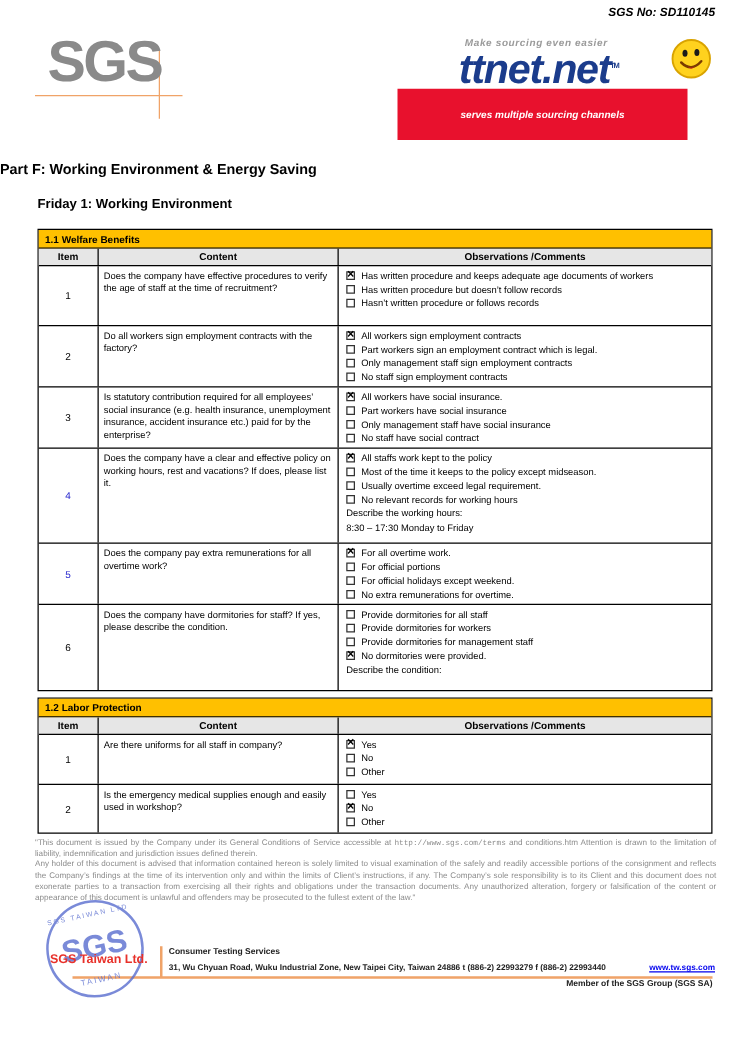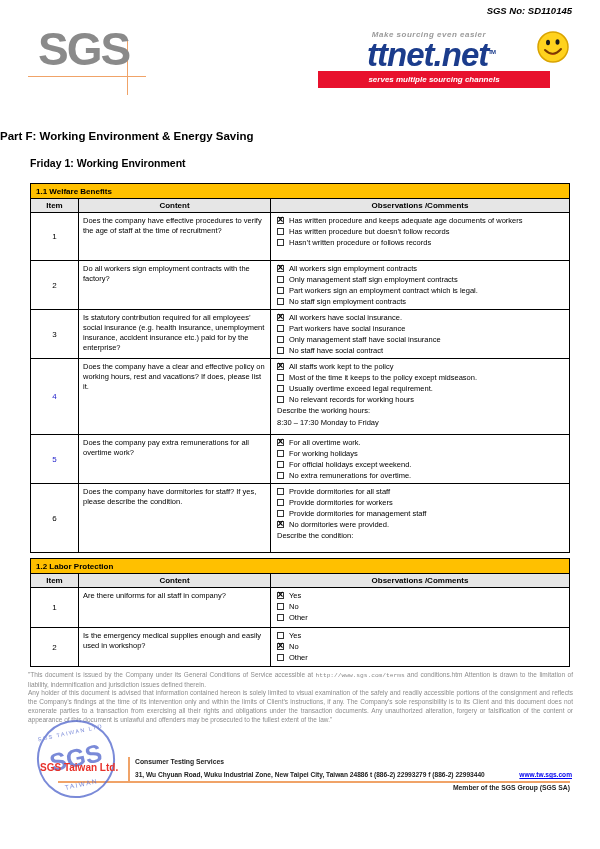--- a/index.html
+++ b/index.html
@@ -14,21 +14,21 @@
 
   
   .sgs-no{position:absolute;top:5px;right:28px;font-weight:bold;font-style:italic;font-size:9.5px}
   .sgs-logo{position:absolute;left:38px;top:26px;font-size:46px;font-weight:bold;color:var(--sgs-gray);letter-spacing:-2px;line-height:1;z-index:2}
   .logo-hline{position:absolute;left:28px;top:76px;width:118px;height:1px;background:var(--accent-orange)}
   .logo-vline{position:absolute;left:127px;top:40px;width:1px;height:55px;background:var(--accent-orange)}
   .ttnet{position:absolute;right:30px;top:30px;width:252px;text-align:center}
   .ttnet-tagline{color:#9A9A9A;font-weight:bold;font-style:italic;font-size:8px;letter-spacing:.5px;padding-right:30px}
   .ttnet-name{color:var(--ttnet-navy);font-weight:bold;font-style:italic;font-size:33px;line-height:.95;letter-spacing:-1px;padding-right:26px;white-space:nowrap}
   .ttnet-tm{font-size:6px;color:var(--ttnet-navy);vertical-align:super;font-style:normal}
-  .ttnet-banner{background:var(--ttnet-red);color:#fff;font-weight:bold;font-style:italic;font-size:8px;padding:4px 0;width:232px;margin:1px 0 0 0}
+  .ttnet-banner{background:var(--ttnet-red);color:#fff;font-weight:bold;font-style:italic;font-size:8px;padding:16px 0;width:232px;margin:1px 0 0 0}
   .smiley{position:absolute;right:0;top:0}
 
   
   .main-title{position:absolute;top:130px;left:0;width:100%;font-weight:bold;font-size:11.5px}
   .section-heading{position:absolute;top:157px;left:30px;font-weight:bold;font-size:10.5px}
 
   
   .tables{position:absolute;left:30px;top:183px;width:540px;font-size:7.5px}
   .sec-table{border:1px solid #000;margin-bottom:5px;background:#fff}
   .band{background:var(--band-yellow);font-weight:bold;font-size:8px;padding:2.5px 5px;border-bottom:1px solid #000}
@@ -129,25 +129,25 @@
         <div class="trow r0-1">
           <div class="col-item">2</div>
           <div class="col-content">Do all workers sign employment contracts with the factory?</div>
           <div class="col-obs">
             <div class="opt">
               <span class="checkbox checked"></span>
               <span class="opt-label">All workers sign employment contracts</span>
             </div>
             <div class="opt">
               <span class="checkbox"></span>
+              <span class="opt-label">Part workers sign an employment contract which is legal.</span>
+            </div>
+            <div class="opt">
+              <span class="checkbox"></span>
               <span class="opt-label">Only management staff sign employment contracts</span>
-            </div>
-            <div class="opt">
-              <span class="checkbox"></span>
-              <span class="opt-label">Part workers sign an employment contract which is legal.</span>
             </div>
             <div class="opt">
               <span class="checkbox"></span>
               <span class="opt-label">No staff sign employment contracts</span>
             </div>
           </div>
         </div>
         <div class="trow r0-2">
           <div class="col-item">3</div>
           <div class="col-content">Is statutory contribution required for all employees’ social insurance (e.g. health insurance, unemployment insurance, accident insurance etc.) paid for by the enterprise?</div>
@@ -197,21 +197,21 @@
         <div class="trow r0-4">
           <div class="col-item blue">5</div>
           <div class="col-content">Does the company pay extra remunerations for all overtime work?</div>
           <div class="col-obs">
             <div class="opt">
               <span class="checkbox checked"></span>
               <span class="opt-label">For all overtime work.</span>
             </div>
             <div class="opt">
               <span class="checkbox"></span>
-              <span class="opt-label">For working holidays</span>
+              <span class="opt-label">For official portions</span>
             </div>
             <div class="opt">
               <span class="checkbox"></span>
               <span class="opt-label">For official holidays except weekend.</span>
             </div>
             <div class="opt">
               <span class="checkbox"></span>
               <span class="opt-label">No extra remunerations for overtime.</span>
             </div>
           </div>

